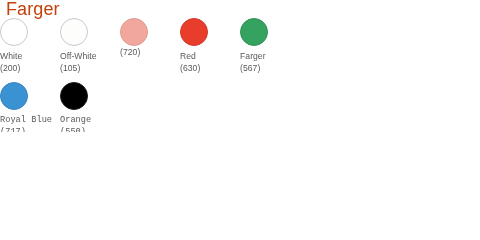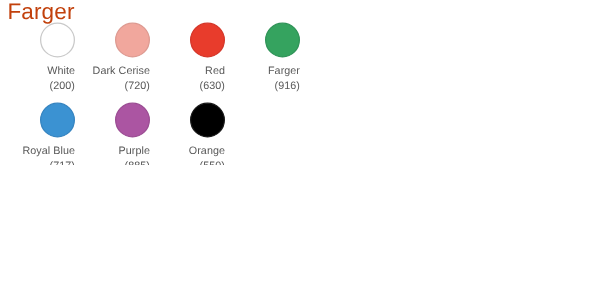--- a/index.html
+++ b/index.html
@@ -39,28 +39,28 @@
   .swatch-row {
     position: absolute;
     left: 0;
     width: 480px;
     display: flex;
     flex-direction: row;
     align-items: flex-start;
   }
 
   #swatch-row-1 { top: 18px; }
-  #swatch-row-2 { top: 82px; }
+  #swatch-row-2 { top: 82px; font-family: Liberation Mono, monospace; }
 
   .swatch-cell {
     width: 60px;
     flex: 0 0 60px;
     display: flex;
     flex-direction: column;
-    align-items: flex-end;
+    align-items: flex-start;
     text-align: center;
   }
 
   .swatch-dot {
     width: 28px;
     height: 28px;
     border-radius: 50%;
     box-sizing: border-box;
     display: block;
   }
@@ -90,46 +90,45 @@
 
   <div id="picker-title">Farger</div>
 
   <div class="swatch-row" id="swatch-row-1">
       <div class="swatch-cell">
         <span class="swatch-dot" style="background: rgb(255, 255, 255); border: 1px solid rgb(201, 201, 201);"></span>
         <span class="swatch-label">White</span>
         <span class="swatch-code">(200)</span>
       </div>
       <div class="swatch-cell">
+        <span class="swatch-dot" style="background: rgb(253, 253, 251); border: 1px solid rgb(201, 201, 201);"></span>
+        <span class="swatch-label">Off-White</span>
+        <span class="swatch-code">(105)</span>
+      </div>
+      <div class="swatch-cell">
         <span class="swatch-dot" style="background: rgb(241, 167, 157); border: 1px solid rgb(221, 154, 145);"></span>
-        <span class="swatch-label">Dark Cerise</span>
         <span class="swatch-code">(720)</span>
       </div>
       <div class="swatch-cell">
         <span class="swatch-dot" style="background: rgb(232, 60, 44); border: 1px solid rgb(212, 55, 42);"></span>
         <span class="swatch-label">Red</span>
         <span class="swatch-code">(630)</span>
       </div>
       <div class="swatch-cell">
         <span class="swatch-dot" style="background: rgb(53, 163, 95); border: 1px solid rgb(48, 147, 88);"></span>
         <span class="swatch-label">Farger</span>
-        <span class="swatch-code">(916)</span>
+        <span class="swatch-code">(567)</span>
       </div>
     </div>
 
   <div class="swatch-row" id="swatch-row-2">
       <div class="swatch-cell">
         <span class="swatch-dot" style="background: rgb(59, 146, 210); border: 1px solid rgb(54, 132, 192);"></span>
         <span class="swatch-label">Royal Blue</span>
         <span class="swatch-code">(717)</span>
-      </div>
-      <div class="swatch-cell">
-        <span class="swatch-dot" style="background: rgb(171, 85, 162); border: 1px solid rgb(155, 77, 147);"></span>
-        <span class="swatch-label">Purple</span>
-        <span class="swatch-code">(885)</span>
       </div>
       <div class="swatch-cell">
         <span class="swatch-dot" style="background: rgb(0, 0, 0); border: 1px solid rgb(26, 26, 26);"></span>
         <span class="swatch-label">Orange</span>
         <span class="swatch-code">(550)</span>
       </div>
     </div>
 
 </div>
 

